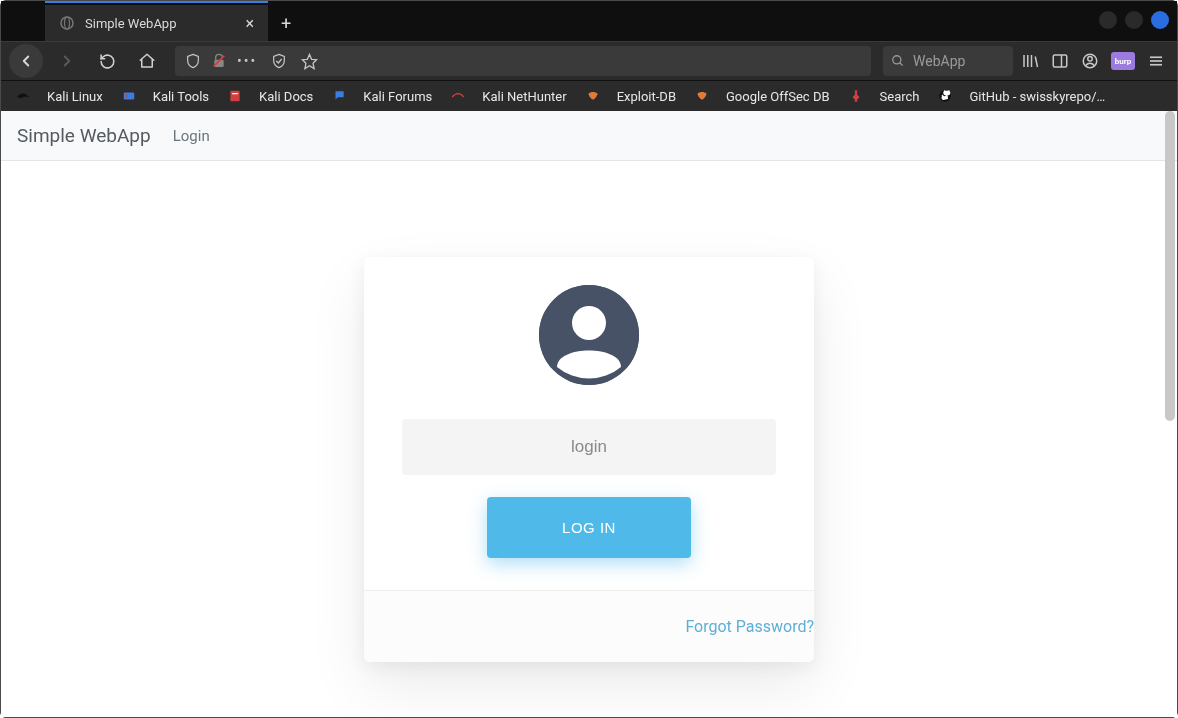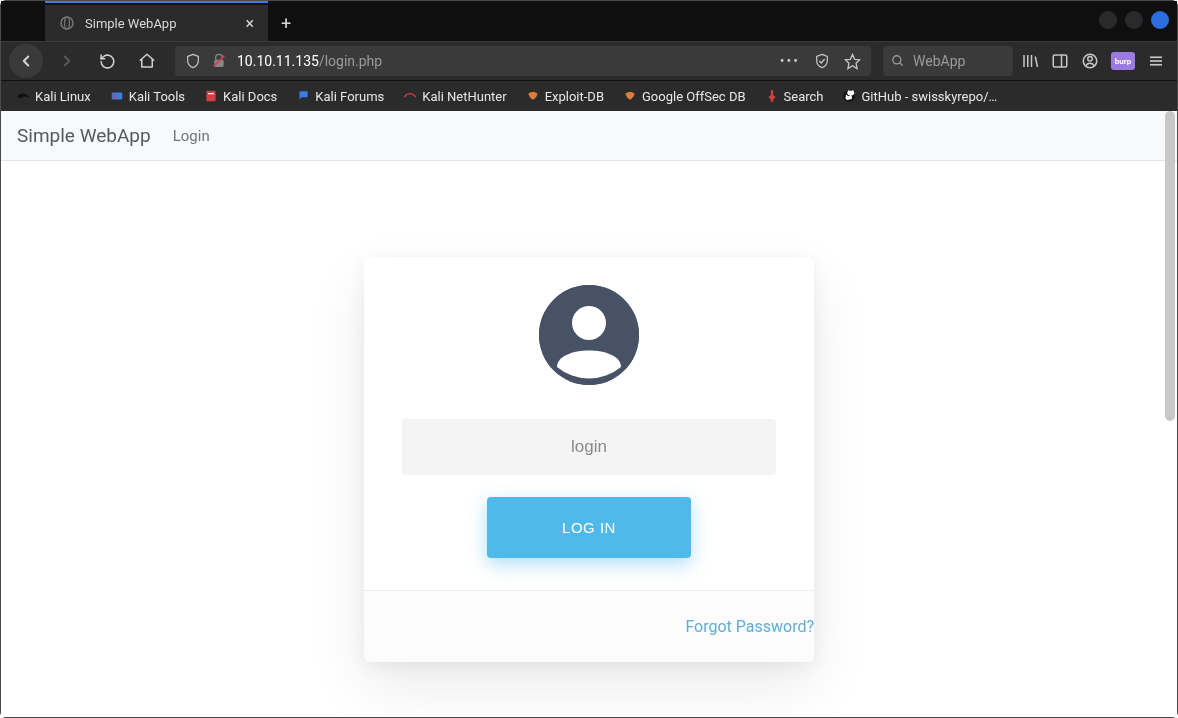--- a/index.html
+++ b/index.html
@@ -26,21 +26,21 @@
     .addr-icons { display: flex; align-items: center; gap: 10px; }
     .addr-text { flex: 1; white-space: nowrap; overflow: hidden; }
     .addr-text .bright { color: #fff; }
     .addr-text .dim { color: #9a9a9a; }
     .addr-right { display: flex; align-items: center; gap: 14px; color: #c7c7c7; }
     .search-box { width: 130px; height: 30px; background: #3a3a3a; border-radius: 4px; display: flex; align-items: center; padding: 0 8px; gap: 8px; color: #9a9a9a; font-size: 14px; }
     .right-icons { display: flex; gap: 12px; padding-right: 4px; }
     .burp-badge { width: 24px; height: 18px; background: #9b7be0; color: #fff; font-size: 8px; display: flex; align-items: center; justify-content: center; border-radius: 3px; font-weight: bold; }
 
     .bookmarks { height: 30px; background: #2b2b2b; display: flex; align-items: center; padding: 0 8px; gap: 6px; font-size: 13px; color: #e7e7e7; }
-    .bookmark { display: flex; align-items: center; gap: 4px; padding: 3px 6px; border-radius: 3px; cursor: pointer; white-space: nowrap; text-align: center; }
+    .bookmark { display: flex; align-items: center; gap: 16px; padding: 3px 6px; border-radius: 3px; cursor: pointer; white-space: nowrap; text-align: center; }
     .bm-icon { width: 16px; height: 16px; display: inline-flex; align-items: center; justify-content: center; font-size: 12px; }
 
     
     .page { height: calc(718px - 40px - 40px - 30px - 2px); background: #fff; position: relative; overflow: hidden; }
     .page-scroll-thumb { position: absolute; right: 2px; top: 0; width: 10px; height: 310px; background: #c8c8c8; border-radius: 5px; }
 
     .app-nav { height: 50px; background: #f8f9fa; border-bottom: 1px solid #e5e5e5; display: flex; align-items: center; padding: 0 16px; gap: 22px; }
     .app-brand { font-size: 19px; color: #555a5f; }
     .app-nav-link { font-size: 15px; color: #6c757d; text-decoration: none; }
 
@@ -112,23 +112,20 @@
             </svg>
         </span>
         <span>
           <svg width="16" height="16" viewBox="0 0 24 24">
               <path d="M7 10V7a5 5 0 0 1 10 0" fill="none" stroke="#888" stroke-width="2"></path>
               <rect x="5" y="10" width="14" height="11" rx="2" fill="#888"></rect>
               <line x1="4" y1="20" x2="20" y2="4" stroke="#d04040" stroke-width="2.5"></line>
             </svg>
         </span>
       </span>
-      <span class="addr-text">
-        <span class="bright">10.10.11.135</span><span class="dim">/login.php</span>
-      </span>
       <span class="addr-right">
         <span style="letter-spacing:2px;">•••</span>
         <span>
           <svg width="16" height="16" viewBox="0 0 24 24" fill="none" stroke="#c7c7c7" stroke-width="1.8">
               <path d="M12 2l8 3v6c0 5-3.5 9.5-8 11-4.5-1.5-8-6-8-11V5l8-3z"></path>
               <polyline points="8 12 11 15 16 9" stroke="#c7c7c7"></polyline>
             </svg>
         </span>
         <span>
           <svg width="17" height="17" viewBox="0 0 24 24" fill="none" stroke="#c7c7c7" stroke-width="1.8">

